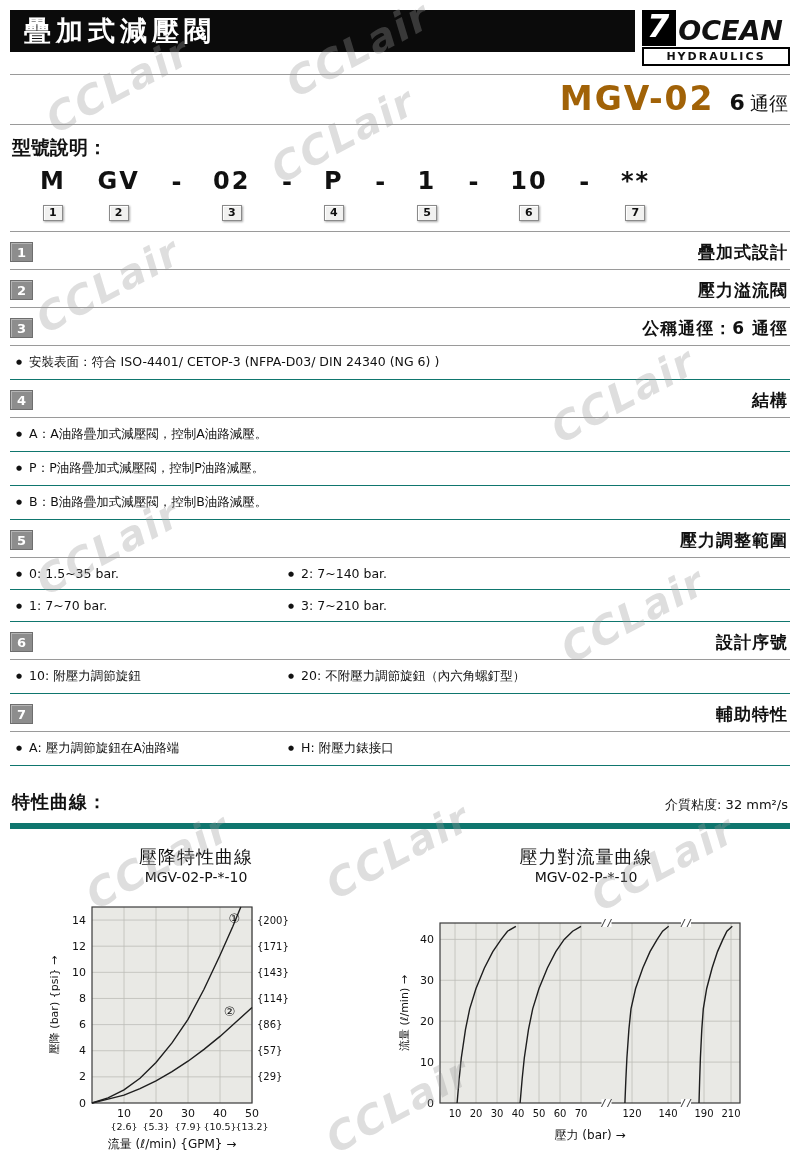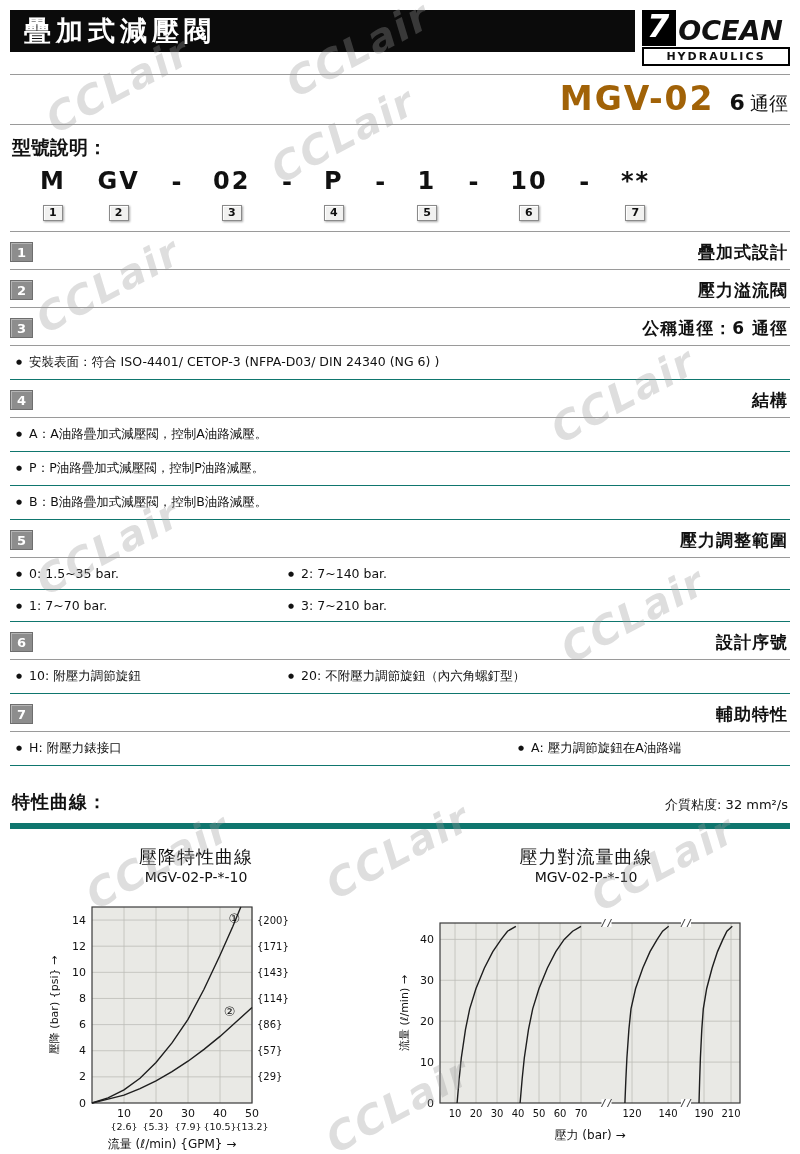--- a/index.html
+++ b/index.html
@@ -186,22 +186,22 @@
   <div class="bul-row">
     <span class="bul col-l">10: 附壓力調節旋鈕</span>
     <span class="bul col-r">20: 不附壓力調節旋鈕（內六角螺釘型）</span>
   </div>
 
   <div class="sec-head">
     <span class="sec-num">7</span>
     <span class="sec-title">輔助特性</span>
   </div>
   <div class="bul-row">
+    <span class="bul col-l">A: 壓力調節旋鈕在A油路端</span>
     <span class="bul col-r">H: 附壓力錶接口</span>
-    <span class="bul col-l">A: 壓力調節旋鈕在A油路端</span>
   </div>
 
   <div class="curves-head">
     <span class="curves-title">特性曲線：</span>
     <span class="viscosity">介質粘度: 32 mm²/s</span>
   </div>
 
   <div class="charts">
     <div class="chart-block">
       <div class="c-title">壓降特性曲線</div>

